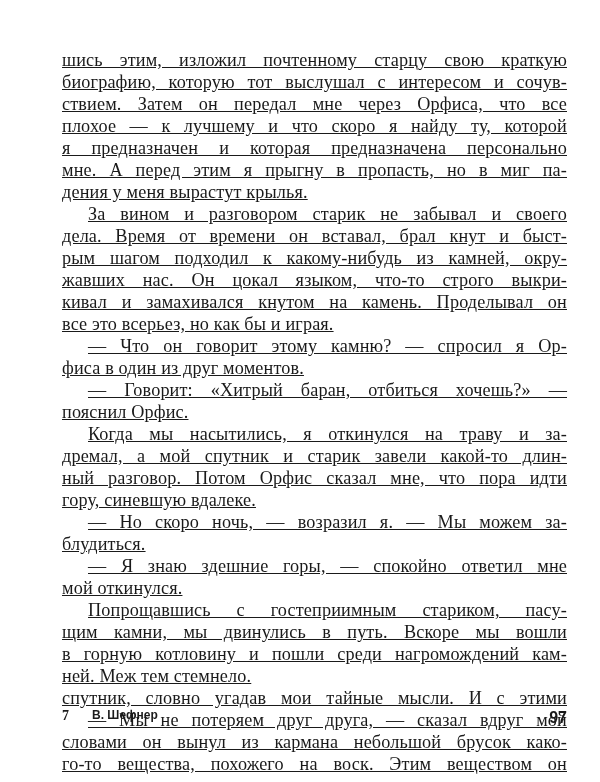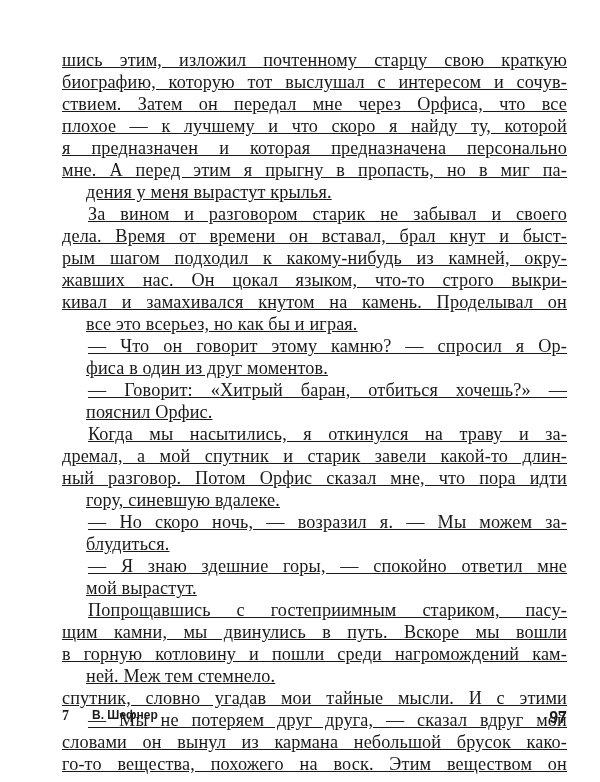--- a/index.html
+++ b/index.html
@@ -20,21 +20,21 @@
     display: block;
     height: 22px;
     line-height: 22px;
     font-size: 18.2px;
     white-space: nowrap;
     text-align: justify;
     text-align-last: justify;
     letter-spacing: 0.15px;
     text-decoration: underline;
   }
-  .line.last { text-align-last: left; margin-left: 24px; }
+  .line.last { text-align-last: left; }
   .line.indent { padding-left: 26px; }
   .footer {
     position: absolute;
     left: 62px; top: 705px;
     width: 505px;
     height: 20px;
     font-size: 13px;
     font-weight: bold;
   }
   .footer .sig { position: absolute; left: 0; top: 3px; font-size: 14px; }
@@ -62,21 +62,21 @@
     <span class="line last">фиса в один из друг моментов.</span>
     <span class="line indent">— Говорит: «Хитрый баран, отбиться хочешь?» —</span>
     <span class="line last">пояснил Орфис.</span>
     <span class="line indent">Когда мы насытились, я откинулся на траву и за-</span>
     <span class="line">дремал, а мой спутник и старик завели какой-то длин-</span>
     <span class="line">ный разговор. Потом Орфис сказал мне, что пора идти</span>
     <span class="line last">гору, синевшую вдалеке.</span>
     <span class="line indent">— Но скоро ночь, — возразил я. — Мы можем за-</span>
     <span class="line last">блудиться.</span>
     <span class="line indent">— Я знаю здешние горы, — спокойно ответил мне</span>
-    <span class="line last">мой вырастут.</span>
+    <span class="line last">мой откинулся.</span>
     <span class="line indent">Попрощавшись с гостеприимным стариком, пасу-</span>
     <span class="line">щим камни, мы двинулись в путь. Вскоре мы вошли</span>
     <span class="line">в горную котловину и пошли среди нагромождений кам-</span>
     <span class="line last">ней. Меж тем стемнело.</span>
     <span class="line">спутник, словно угадав мои тайные мысли. И с этими</span>
     <span class="line indent">— Мы не потеряем друг друга, — сказал вдруг мой</span>
     <span class="line">словами он вынул из кармана небольшой брусок како-</span>
     <span class="line">го-то вещества, похожего на воск. Этим веществом он</span>
   </div>
 

